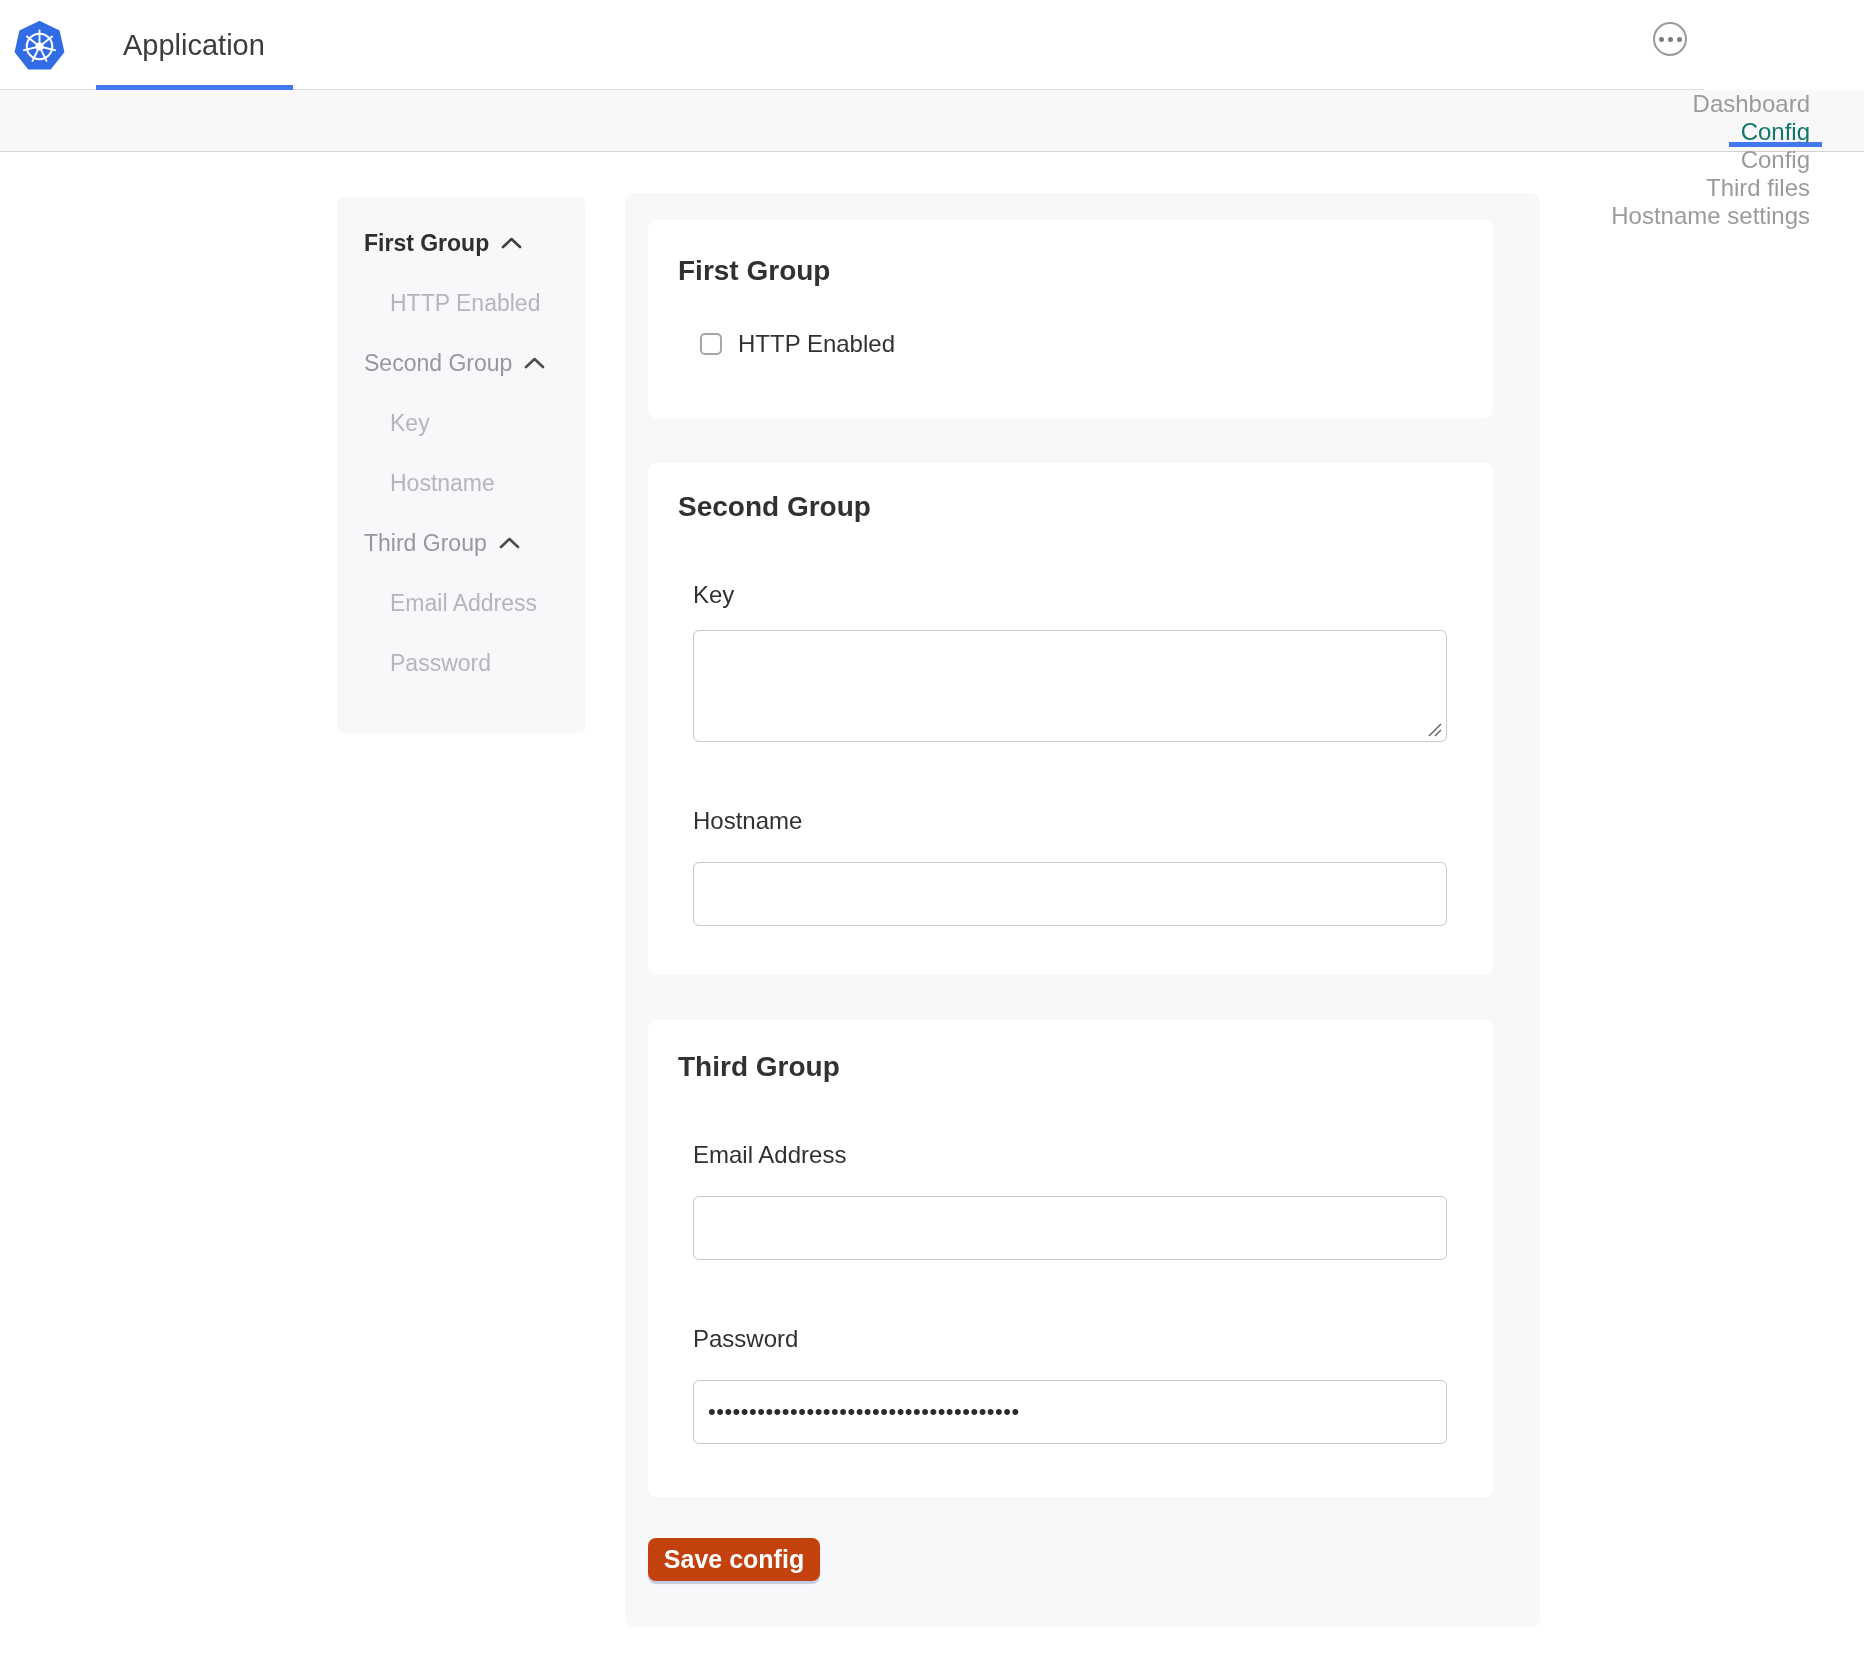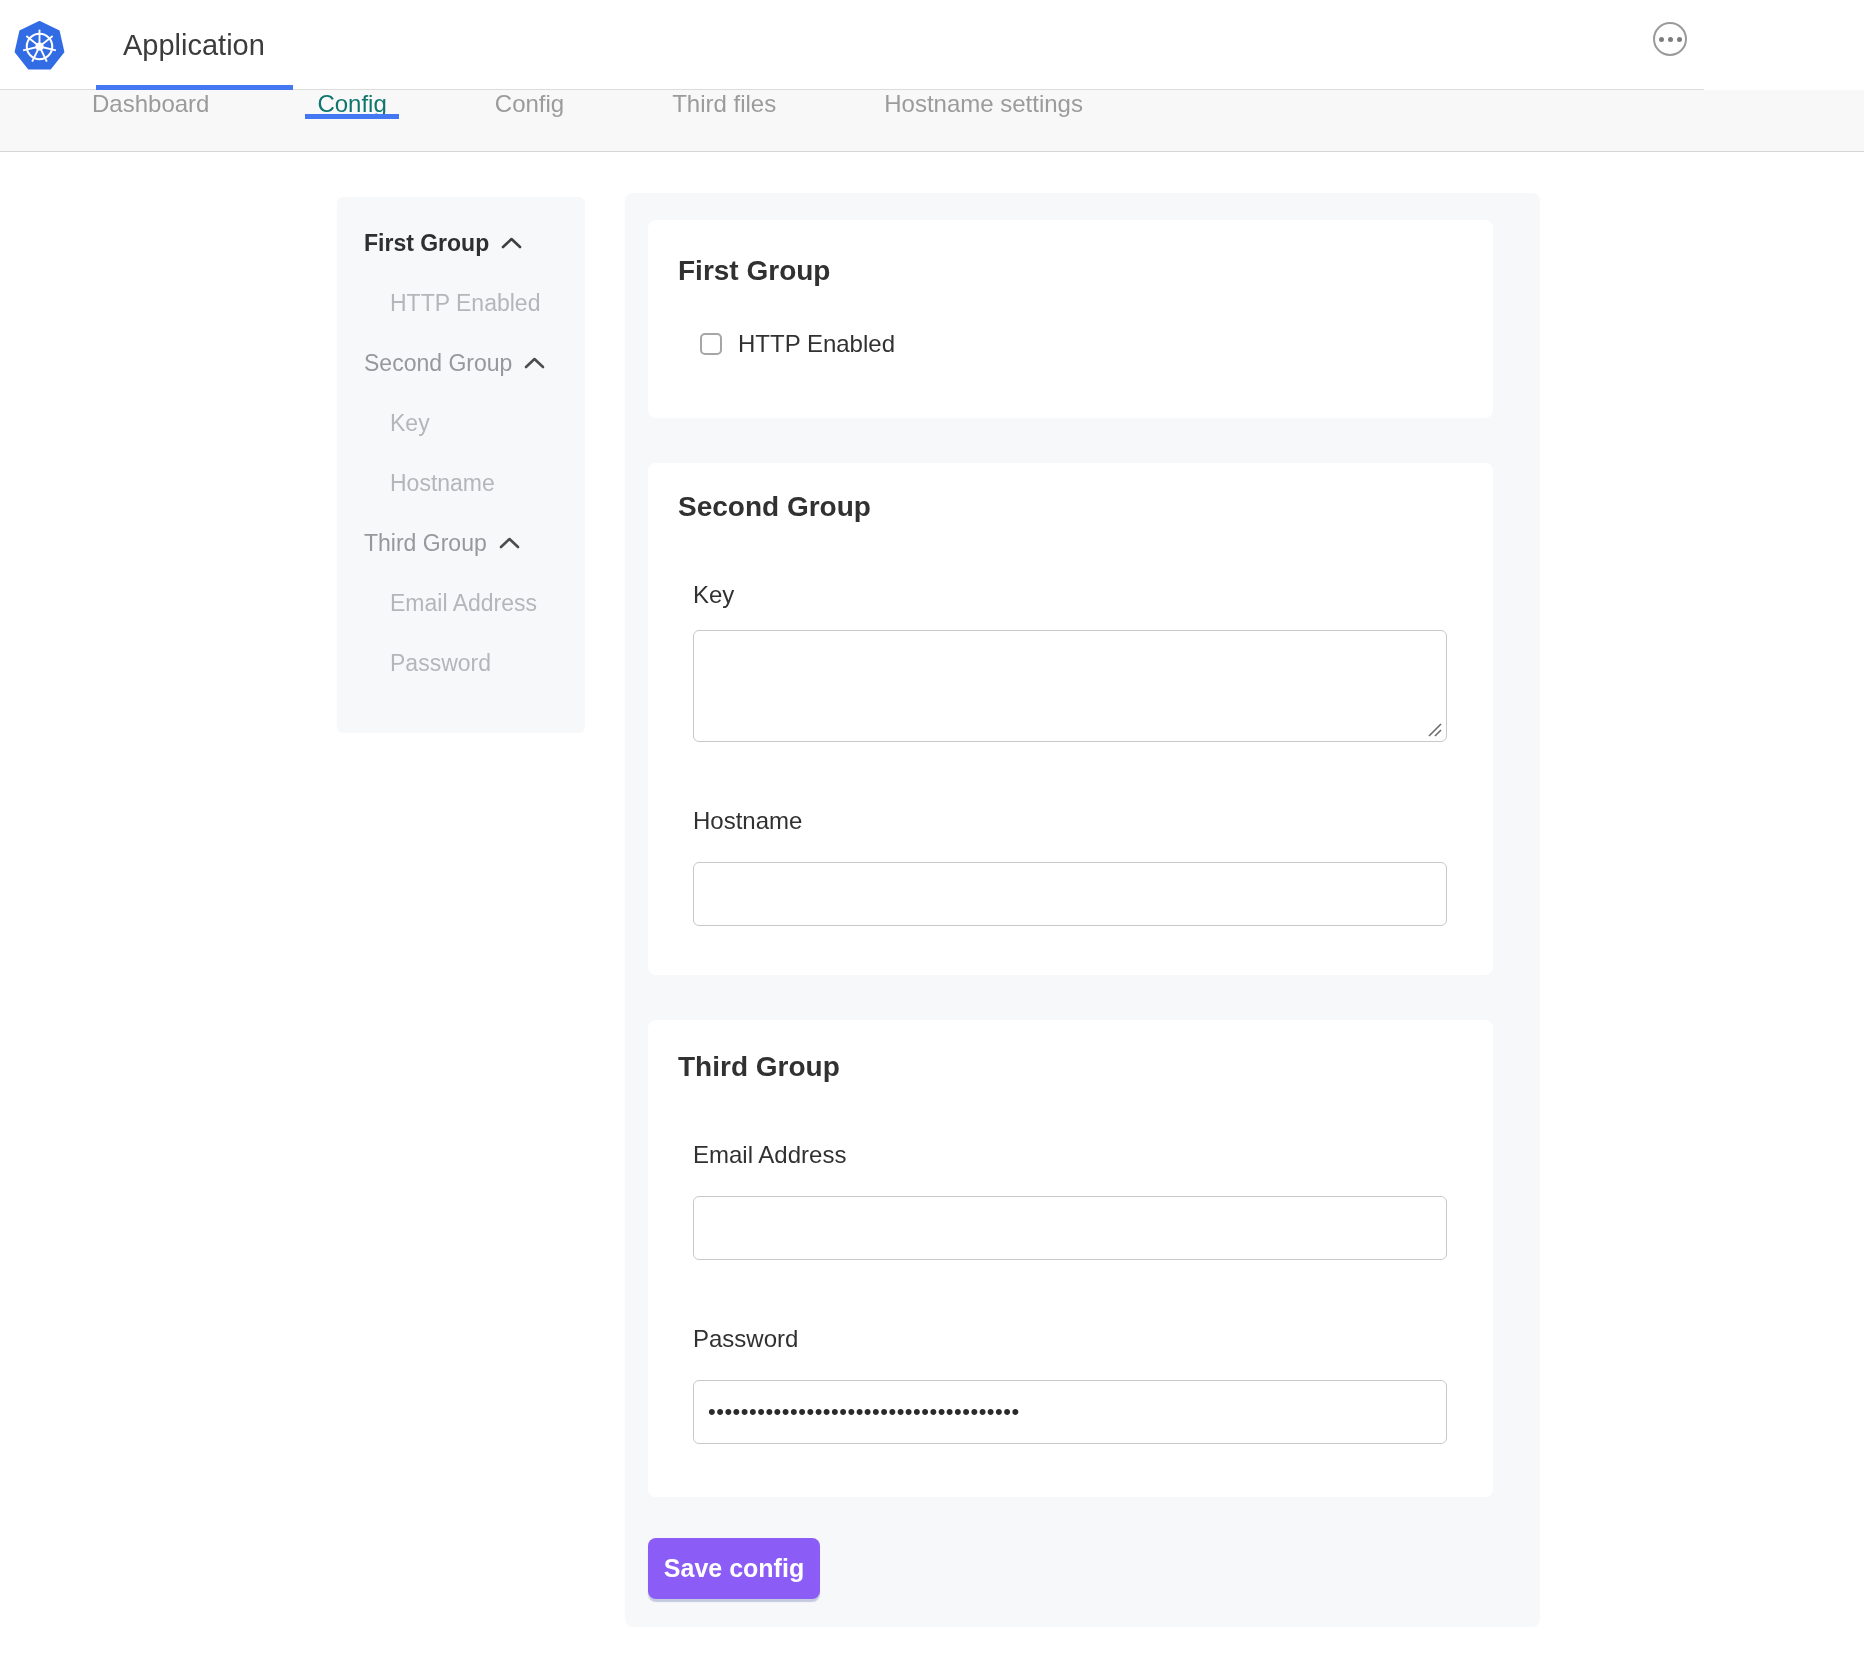--- a/index.html
+++ b/index.html
@@ -15,21 +15,21 @@
   .app-underline { position:absolute; left:-27px; right:-28px; bottom:0; height:5px;
     background:#4477f2; }
   .more-btn { position:absolute; right:17px; top:22px; width:34px; height:34px;
     border:2px solid #9a9a9a; border-radius:50%; display:flex; align-items:center;
     justify-content:center; gap:4px; cursor:pointer; background:#fff; }
   .more-btn i { width:5px; height:5px; border-radius:50%; background:#7c7c7c; display:block; }
 
   
   .subnav { position:absolute; left:0; top:90px; width:1864px; height:62px;
     background:#f8f8f8; border-bottom:1px solid #d4d4d4; display:flex;
-    align-items:flex-start; padding-left:38px; }
+    align-items:flex-end; padding-left:81px;flex-direction:column; }
   .tab { padding:0 54px; display:flex; align-items:center; font-size:24px;
     color:#9b9b9b; position:relative; cursor:pointer; white-space:nowrap; }
   .tab.active { color:#0f766e; }
   .tab-underline { position:absolute; left:42px; right:42px; bottom:-1px; height:5px;
     background:#4477f2; }
 
   
   .sidebar { position:absolute; left:337px; top:197px; width:248px; height:536px;
     background:#f7f8fa; border-radius:6px; padding-top:16px; }
   .side-item { height:60px; display:flex; align-items:center; font-size:23px;
@@ -64,21 +64,21 @@
   .field-wrap.inp { margin-top:26px; }
   textarea.field, input.field { width:754px; border:1px solid #c8c8c8; border-radius:6px;
     background:#fff; font-family:"Liberation Sans", sans-serif; font-size:22px;
     color:#2b2b2b; padding:10px 14px; display:block; outline:none; }
   textarea.field { height:112px; resize:none; }
   input.field { height:64px; }
   input.masked { font-size:22px; letter-spacing:0.5px; color:#2b2b2b; }
   .resize-handle { position:absolute; right:4px; bottom:4px; width:16px; height:16px;
     cursor:nwse-resize; }
 
-  .save-btn { margin:41px 0 0 23px; width:172px; height:61px; background:#8b5cf6;
+  .save-btn { margin:41px 0 0 23px; width:172px; height:43px; background:#c2410c;
     border:none; border-radius:8px; color:#ffffff; font-size:25px; font-weight:700;
     font-family:"Liberation Sans", sans-serif; cursor:pointer;
     box-shadow:0 3px 1px rgba(104,120,173,0.35); }
 </style>
 </head>
 <body>
 
 <div class="header">
   <span class="logo">
     <svg width="51" height="51" viewBox="0 0 50 50">

